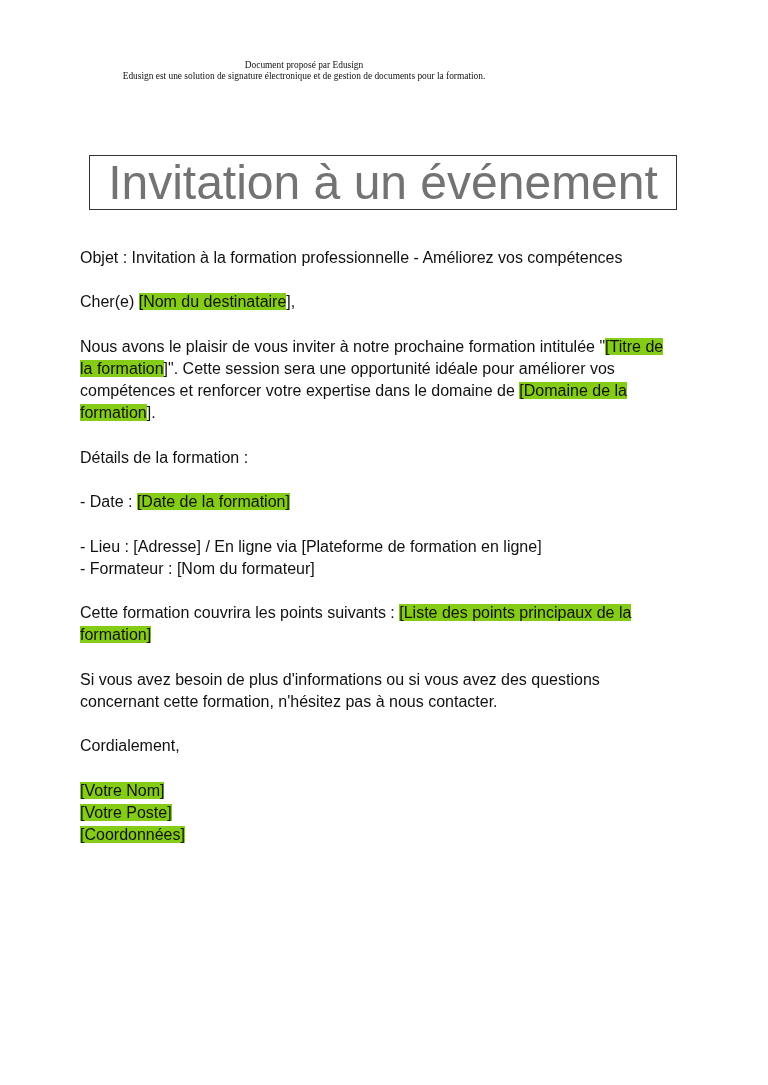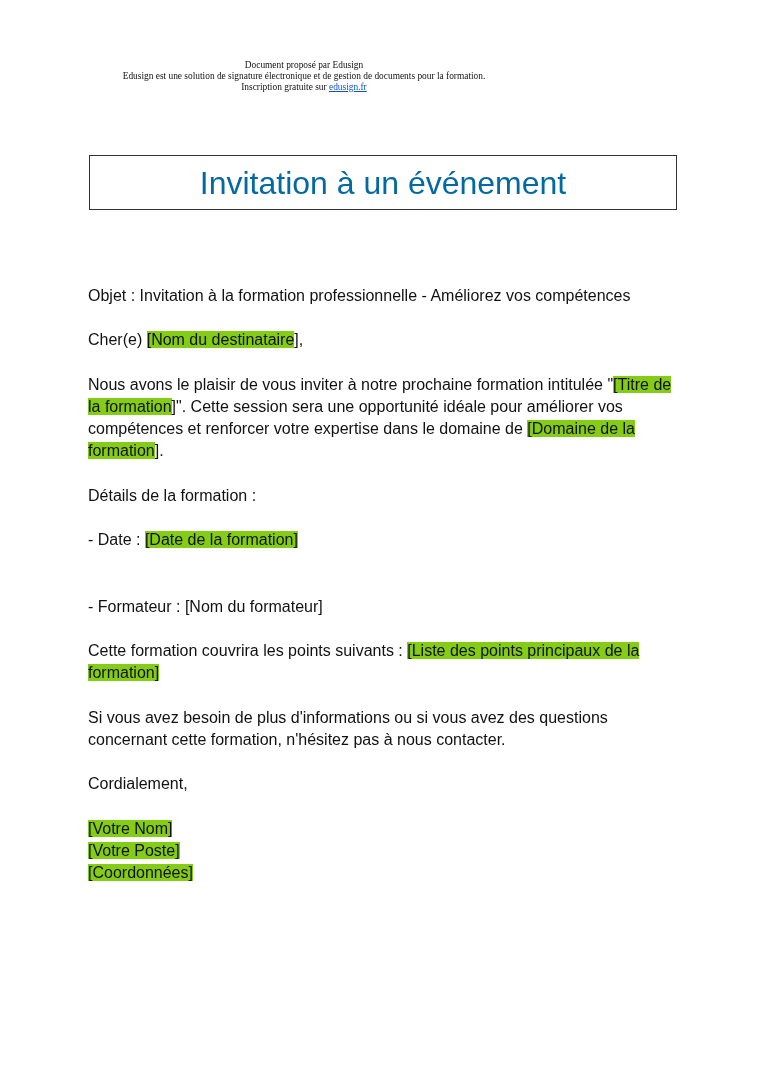--- a/index.html
+++ b/index.html
@@ -19,58 +19,57 @@
     }
     .header-info a { color: #1155cc; text-decoration: underline; }
 
     .title-box {
       position: absolute; left: 89px; top: 155px; width: 586px; height: 53px;
       border: 1.5px solid #333; box-sizing: content-box;
       display: flex; align-items: center; justify-content: center;
     }
     .title-box h1 {
       margin: 16px; font-family: "Liberation Sans", sans-serif; font-weight: normal;
-      font-size: 32px; color: #0369a1; line-height: 1;
+      font-size: 48px; color: #737373; line-height: 1;
     }
 
     .body {
-      position: absolute; left: 88px; top: 247px; width: 600px;
-      font-family: "Liberation Sans", sans-serif; font-size: 16px; line-height: 22.2px; color: #111; margin-top: 38px;
+      position: absolute; left: 80px; top: 247px; width: 600px;
+      font-family: "Liberation Sans", sans-serif; font-size: 16px; line-height: 22.2px; color: #111;
     }
     .body p { margin: 0 0 22.2px 0; }
     .hl { background: #84cc16; }
   </style>
 </head>
 <body>
 
 <div class="page">
 
   <div class="header-info">
     <div>Document proposé par Edusign</div>
     <div>Edusign est une solution de signature électronique et de gestion de documents pour la formation.</div>
-    <div><span>Inscription gratuite sur </span><a href="#">edusign.fr</a></div>
   </div>
 
   <div class="title-box">
     <h1>Invitation à un événement</h1>
   </div>
 
   <div class="body">
     <p>Objet : Invitation à la formation professionnelle - Améliorez vos compétences</p>
 
     <p><span>Cher(e) </span><span class="hl">[Nom du destinataire</span><span>],</span></p>
 
     <p><span>Nous avons le plaisir de vous inviter à notre prochaine formation intitulée "</span><span class="hl">[Titre de la formation</span><span>]". Cette session sera une opportunité idéale pour améliorer vos compétences et renforcer votre expertise dans le domaine de </span><span class="hl">[Domaine de la formation</span><span>].</span></p>
 
     <p>Détails de la formation :</p>
 
     <p>
       <span><span>- Date : </span><span class="hl">[Date de la formation]</span></span><br>
       <br>
-      <br>
+      <span>- Lieu : [Adresse] / En ligne via [Plateforme de formation en ligne]</span><br>
       <span>- Formateur : [Nom du formateur]</span>
     </p>
 
     <p><span>Cette formation couvrira les points suivants : </span><span class="hl">[Liste des points principaux de la formation]</span></p>
 
 
     <p>Si vous avez besoin de plus d'informations ou si vous avez des questions concernant cette formation, n'hésitez pas à nous contacter.</p>
 
     <p>Cordialement,</p>
 

